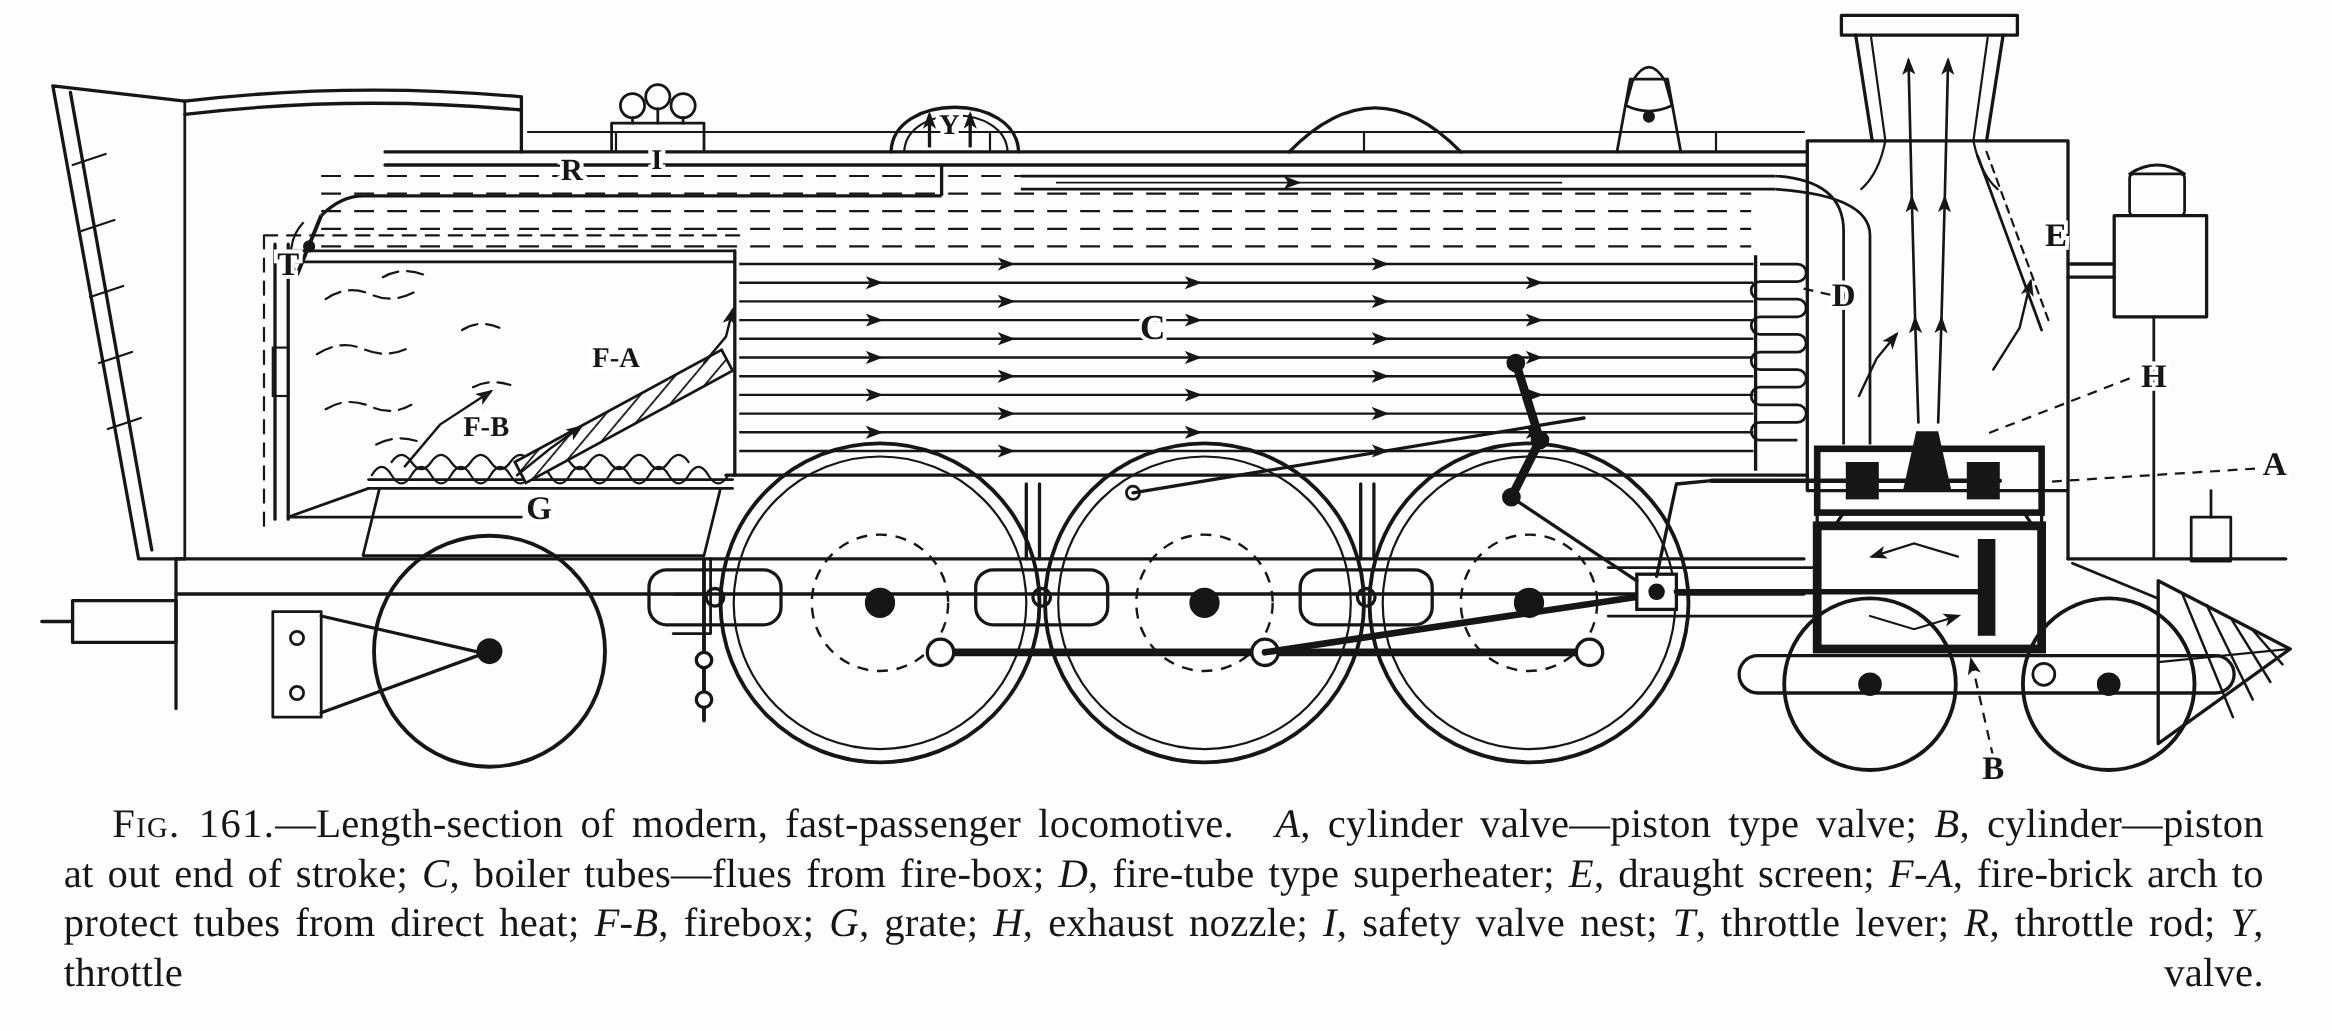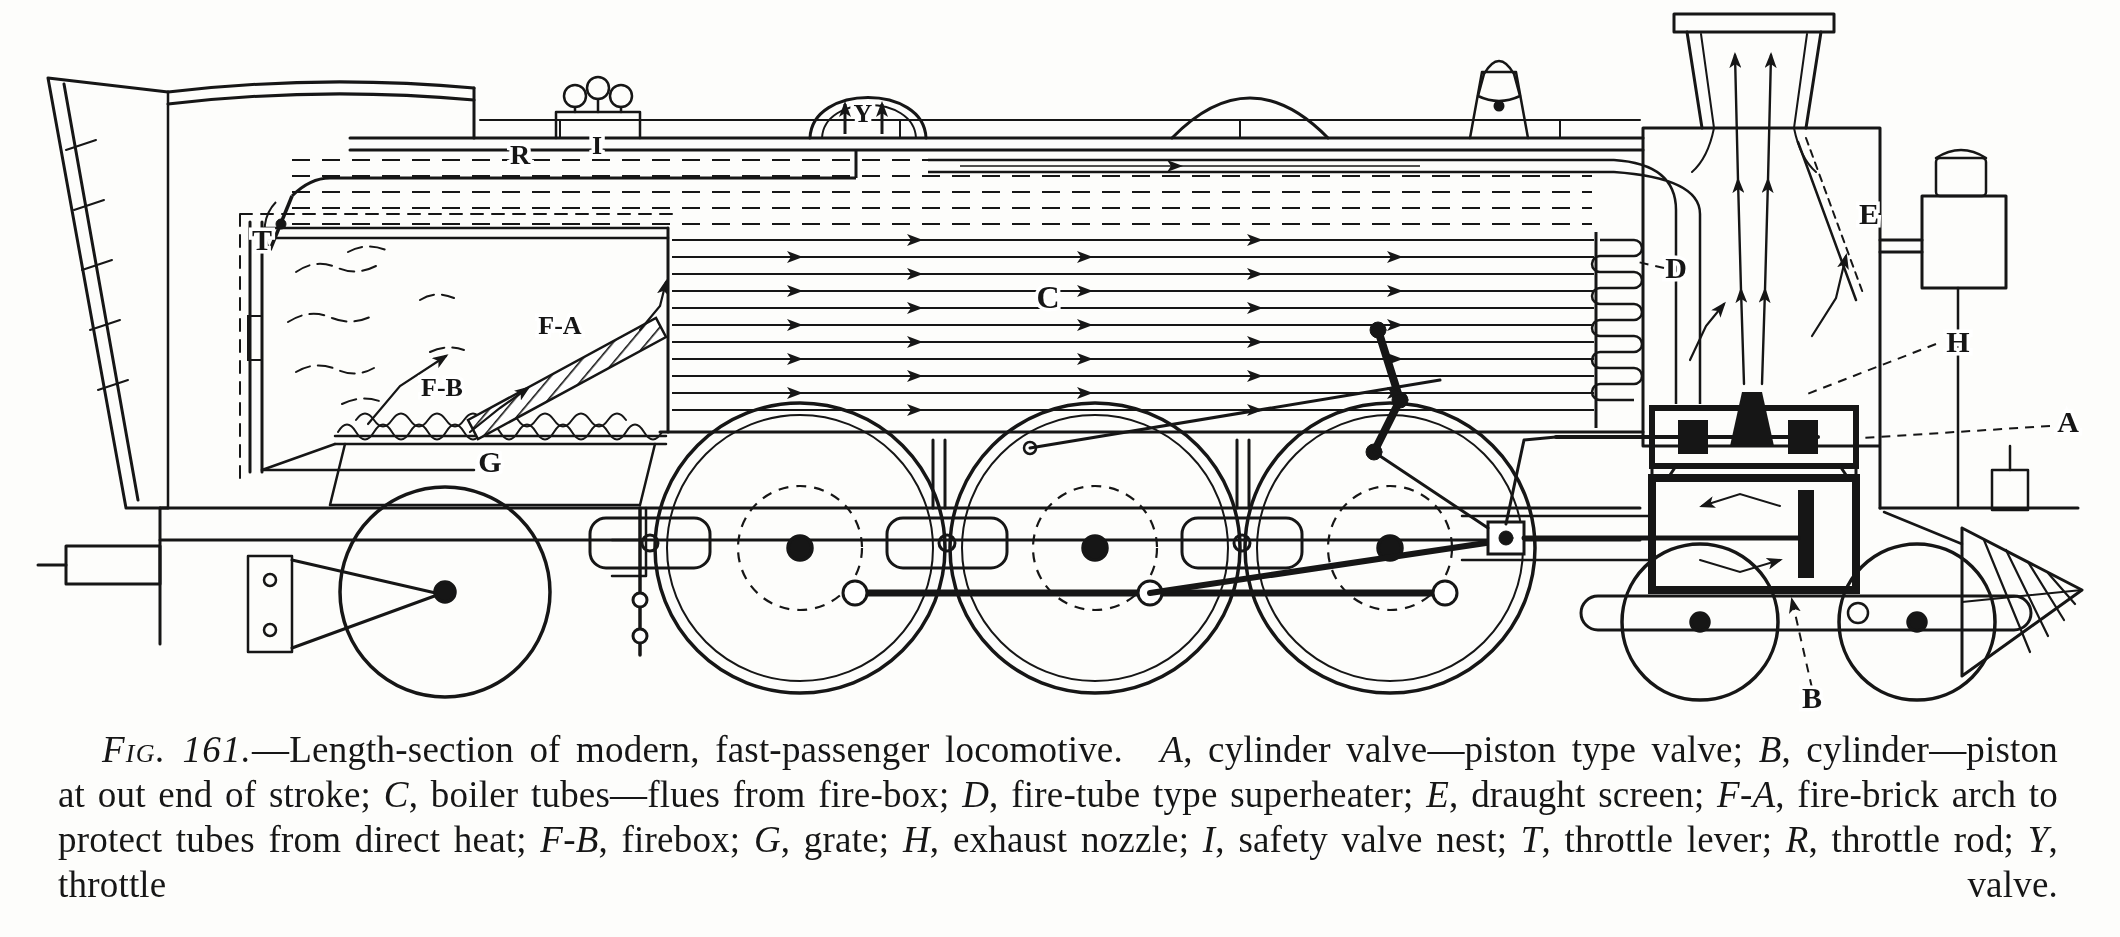--- a/index.html
+++ b/index.html
@@ -19,21 +19,21 @@
     stroke:#ffffff;stroke-width:7px;paint-order:stroke;
     text-anchor:middle;
   }
   
   .caption{
     font-size:37px;line-height:1.22;color:var(--ink);
     text-align:justify;text-align-last:justify;
     padding:12px 62px 0 58px;text-indent:44px;
     letter-spacing:.2px;word-spacing:3px;
   }
-  .figlabel{font-variant:small-caps;letter-spacing:1.2px;font-style:italic;}
+  .figlabel{font-variant:small-caps;letter-spacing:1.2px;}
   .caption i.key{font-style:italic;}
 </style>
 </head>
 <body>
 
 <div class="page">
 <figure>
 
 <svg class="art" width="2120" height="715" viewBox="0 0 2120 715" xmlns="http://www.w3.org/2000/svg">
   <defs>

